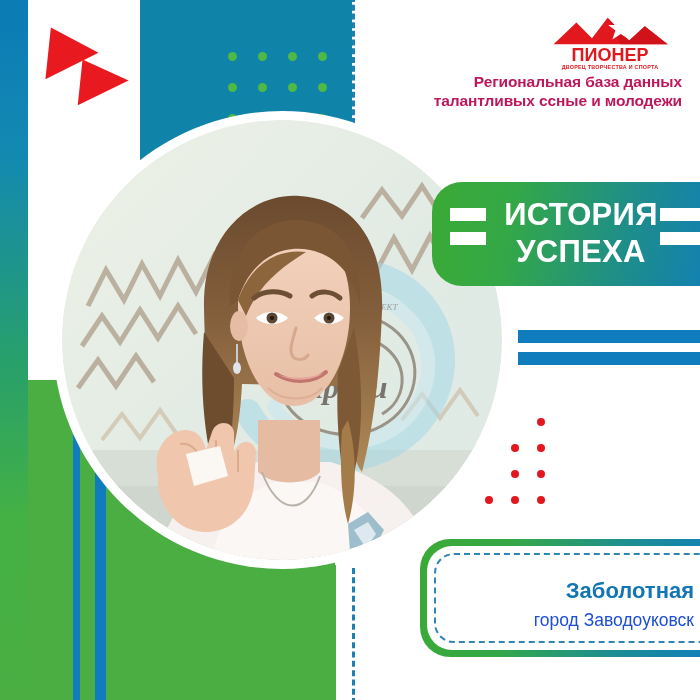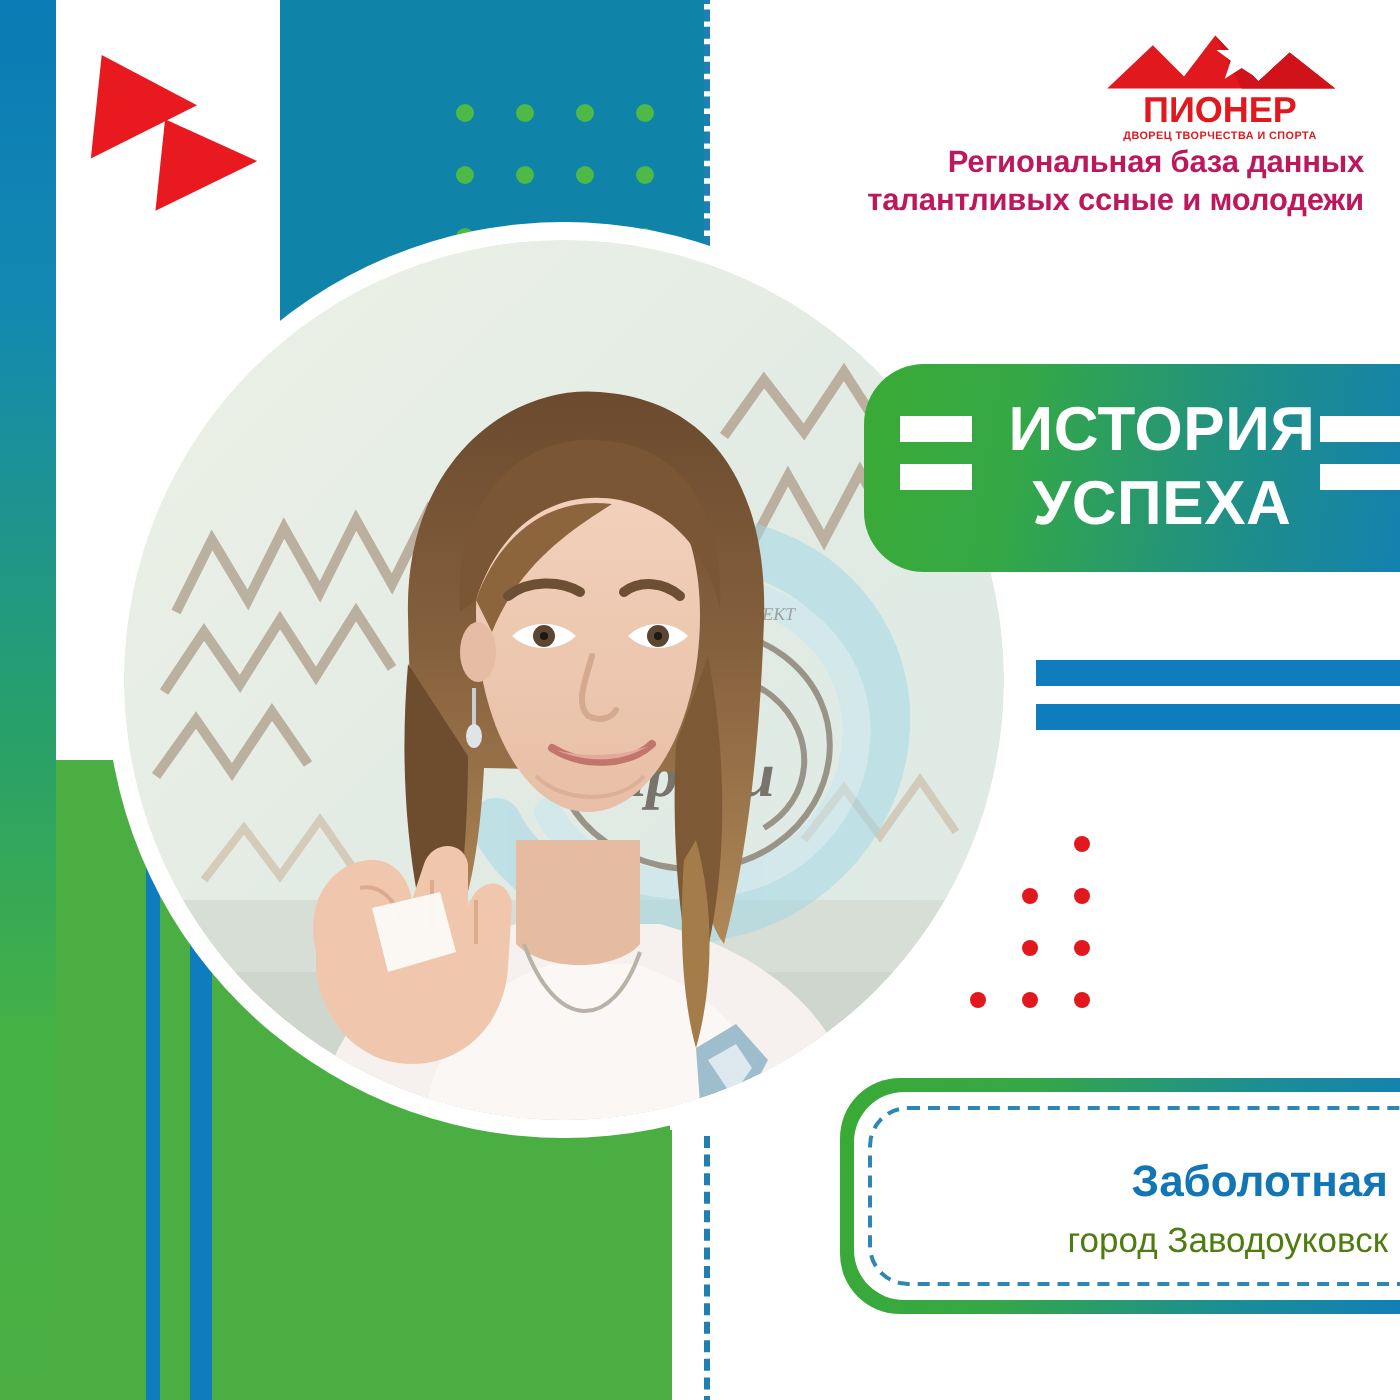--- a/index.html
+++ b/index.html
@@ -169,21 +169,21 @@
     border-radius:20px 0 0 20px;
   }
   .namecard-text{
     position:absolute;left:12px;right:26px;top:14px;
     text-align:right;color:#1276b5;margin-top:17px;
   }
   .namecard-text .nm{
     font-weight:bold;font-size:22px;line-height:27px;color:#1276b5;
   }
   .namecard-text .city{
-    font-size:17.5px;line-height:22px;color:#4d7c0f;margin-top:5px;
+    font-size:17.5px;line-height:22px;color:#1d4ed8;margin-top:5px;
   }
 </style>
 </head>
 <body>
 
 <div id="poster">
 
   <div class="blue-top-block"></div>
   <div class="green-bottom-block"></div>
   <div class="green-bottom-block2"></div>

